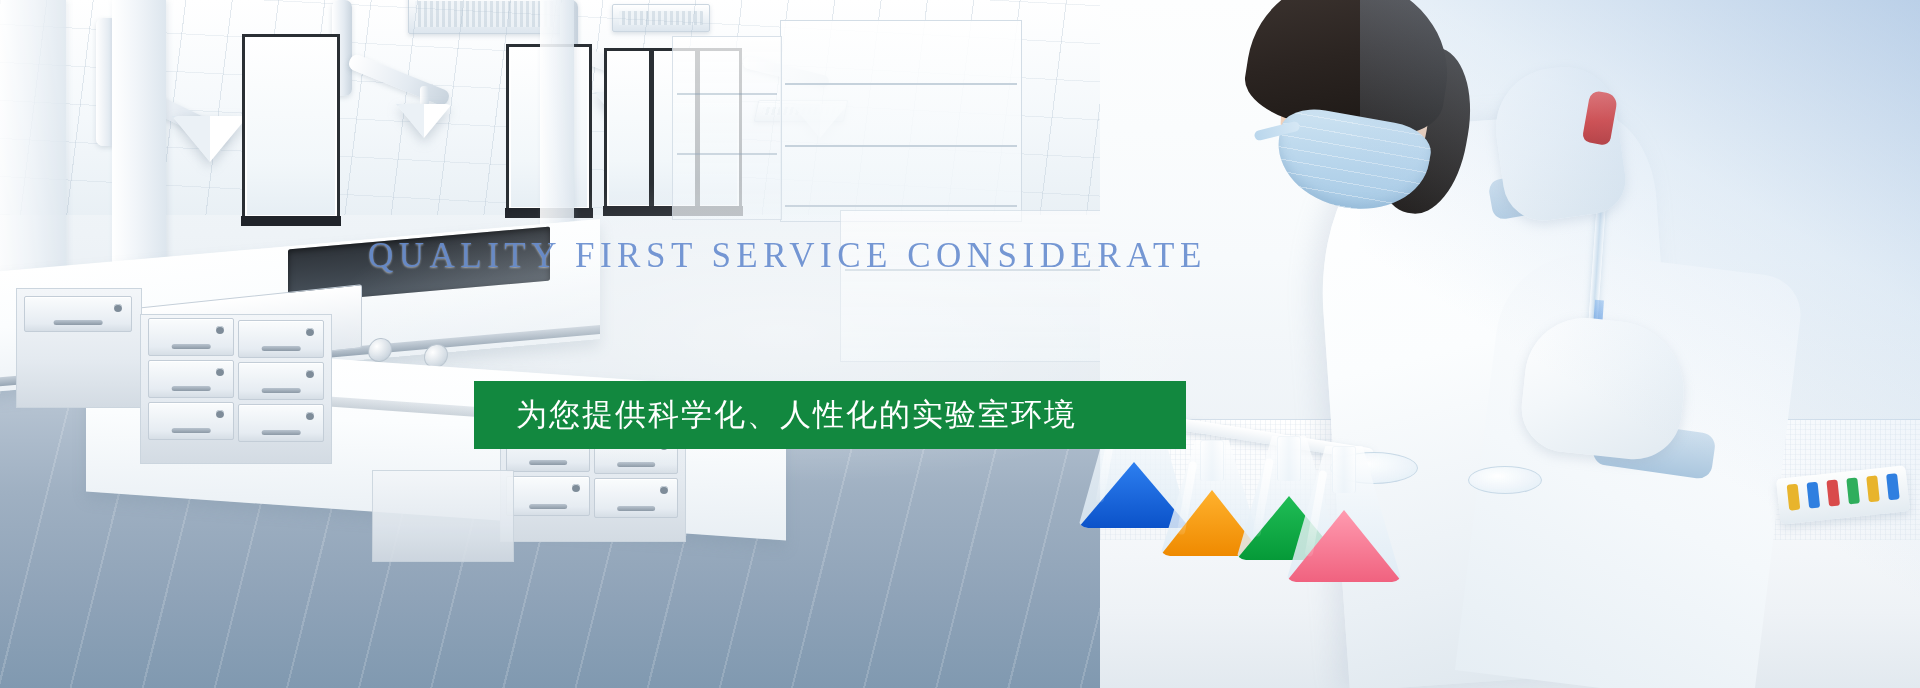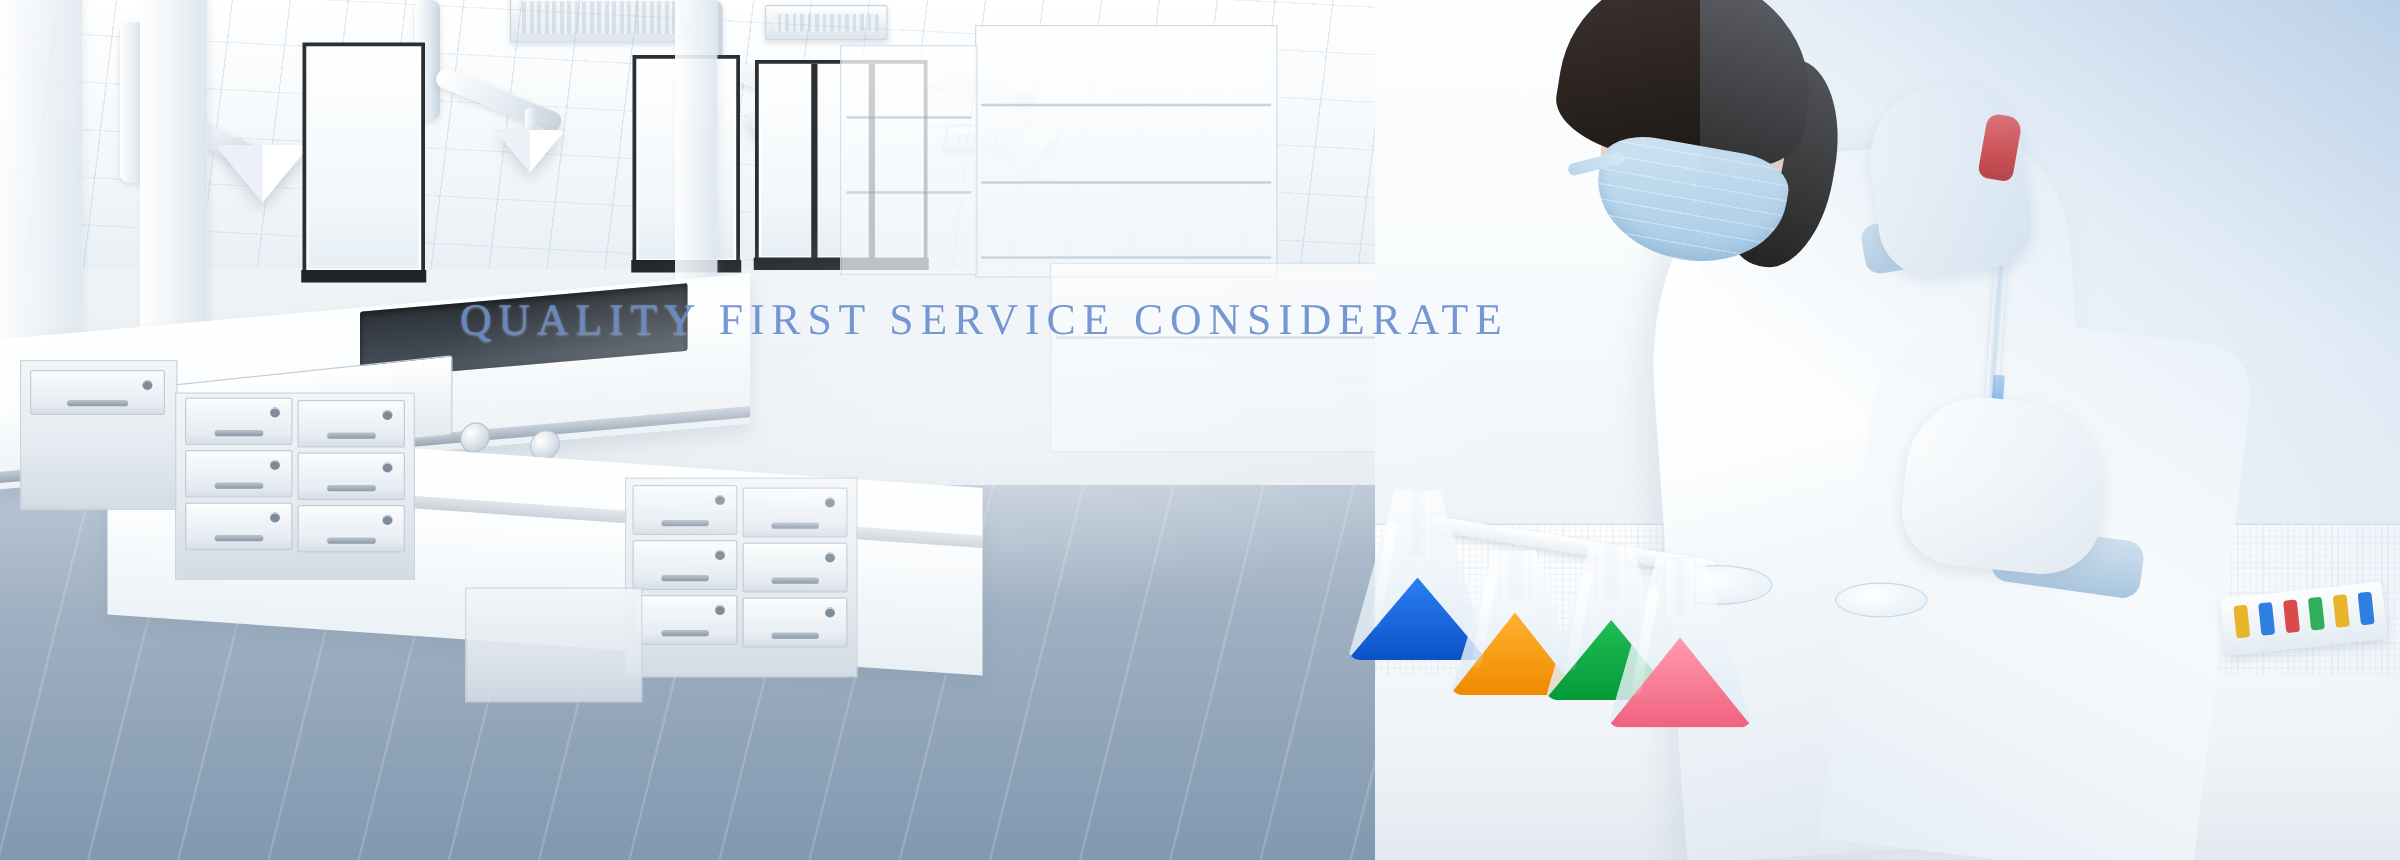--- a/index.html
+++ b/index.html
@@ -612,14 +612,17 @@
       <div class="tube" style="left:90px;  background:#e8b42c;"></div>
       <div class="tube" style="left:110px; background:#2f7fe0;"></div>
     </div>
 
     <div class="text-wash"></div>
   </div>
 
   <div class="eng-line">QUALITY FIRST SERVICE CONSIDERATE</div>
 
 
+  <div class="subbar">
+    <div class="subbar-text">为您提供科学化、人性化的实验室环境</div>
+  </div>
 
 </div>
 
 </body></html>

